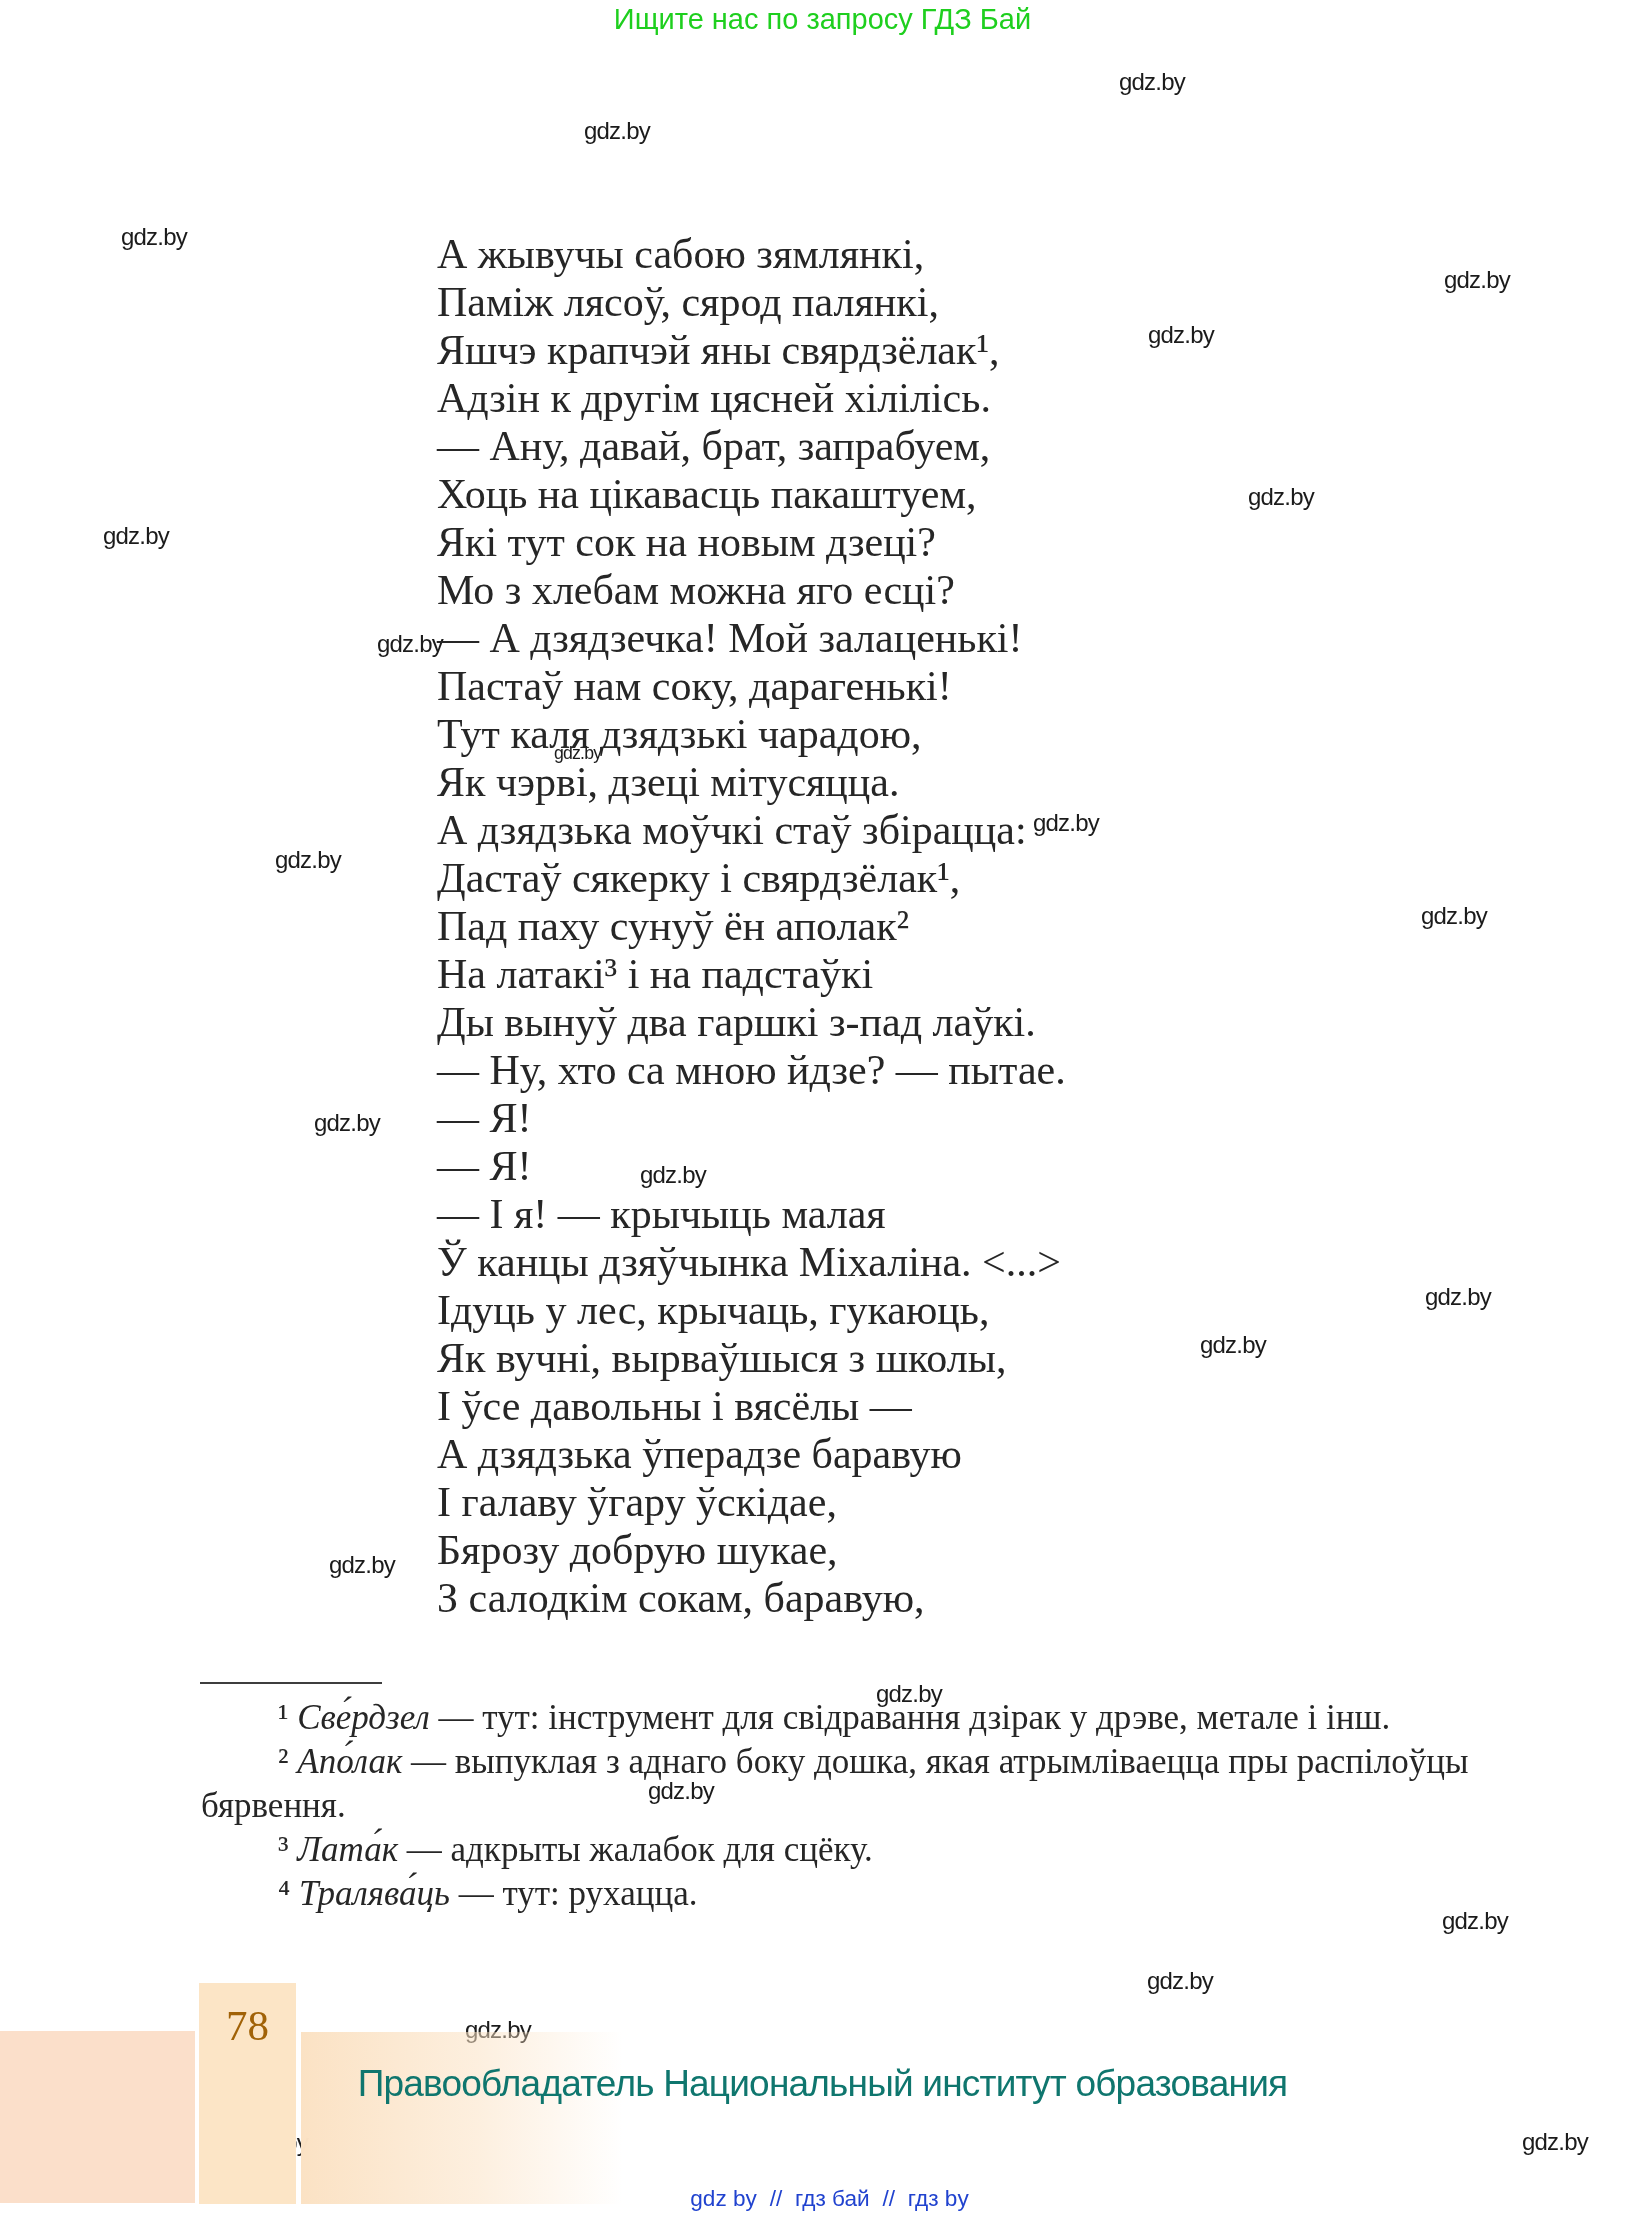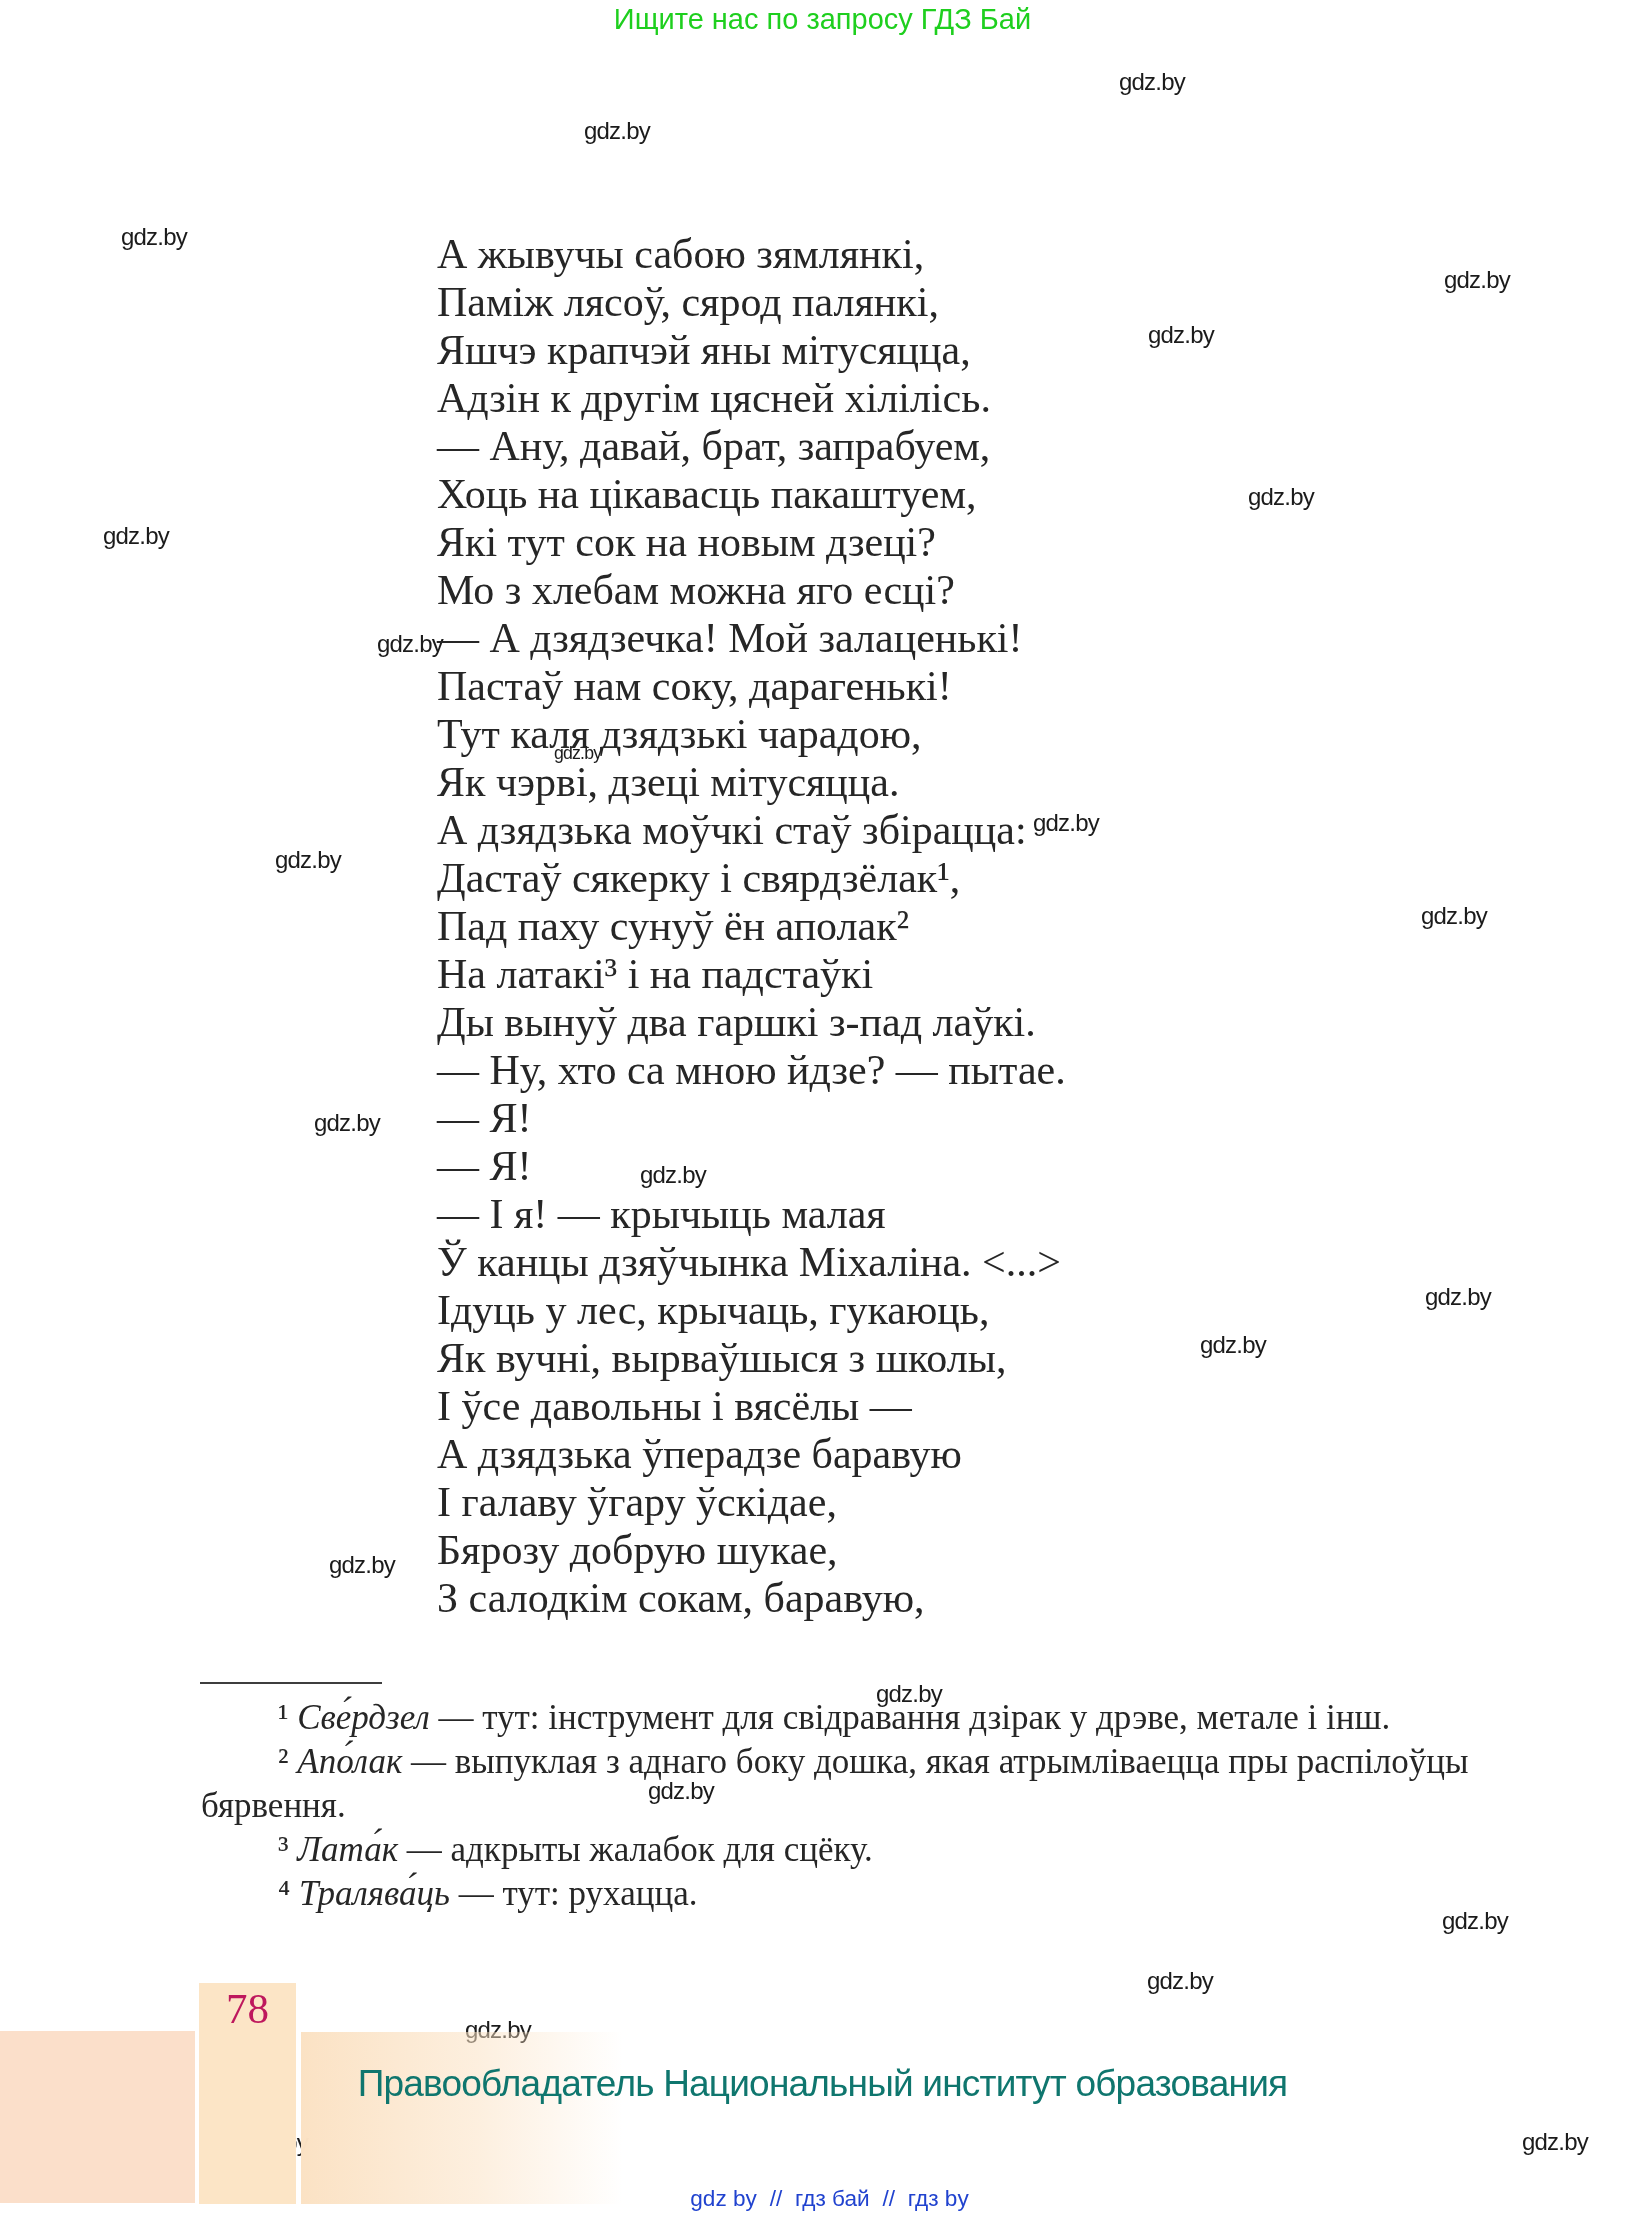--- a/index.html
+++ b/index.html
@@ -74,25 +74,25 @@
     text-align: center;
   }
   .block-right {
     position: absolute;
     left: 301px; top: 2032px;
     width: 322px; height: 172px;
     background: linear-gradient(to right, #fbe2c4 0%, rgba(251,226,196,0.55) 55%, rgba(251,226,196,0) 100%);
   }
   .pagenum {
     display: inline-block;
-    margin-top: 2px;
+    margin-top: 19px;
     font-family: "Liberation Serif", serif;
     font-size: 43px;
     line-height: 47px;
-    color: #be185d;
+    color: #a16207;
   }
   .copyright {
     position: absolute;
     top: 2063px; left: 0;
     width: 100%;
     text-align: center;
     font-family: "Liberation Sans", sans-serif;
     font-size: 37px;
     line-height: 42px;
     color: #0f766e;
@@ -138,21 +138,21 @@
   <div class="wm" style="left:648px;top:1777px">gdz.by</div>
   <div class="wm" style="left:1442px;top:1907px">gdz.by</div>
   <div class="wm" style="left:1147px;top:1967px">gdz.by</div>
   <div class="wm" style="left:465px;top:2016px">gdz.by</div>
   <div class="wm" style="left:242px;top:2129px">gdz.by</div>
   <div class="wm" style="left:1522px;top:2128px">gdz.by</div>
 
   <div class="poem">
     <div>А жывучы сабою зямлянкі,</div>
     <div>Паміж лясоў, сярод палянкі,</div>
-    <div>Яшчэ крапчэй яны мітусяцца,</div>
+    <div>Яшчэ крапчэй яны свярдзёлак¹,</div>
     <div>Адзін к другім цясней хілілісь.</div>
     <div>— Ану, давай, брат, запрабуем,</div>
     <div>Хоць на цікавасць пакаштуем,</div>
     <div>Які тут сок на новым дзеці?</div>
     <div>Мо з хлебам можна яго есці?</div>
     <div>— А дзядзечка! Мой залаценькі!</div>
     <div>Пастаў нам соку, дарагенькі!</div>
     <div>Тут каля дзядзькі чарадою,</div>
     <div>Як чэрві, дзеці мітусяцца.</div>
     <div>А дзядзька моўчкі стаў збірацца:</div>

